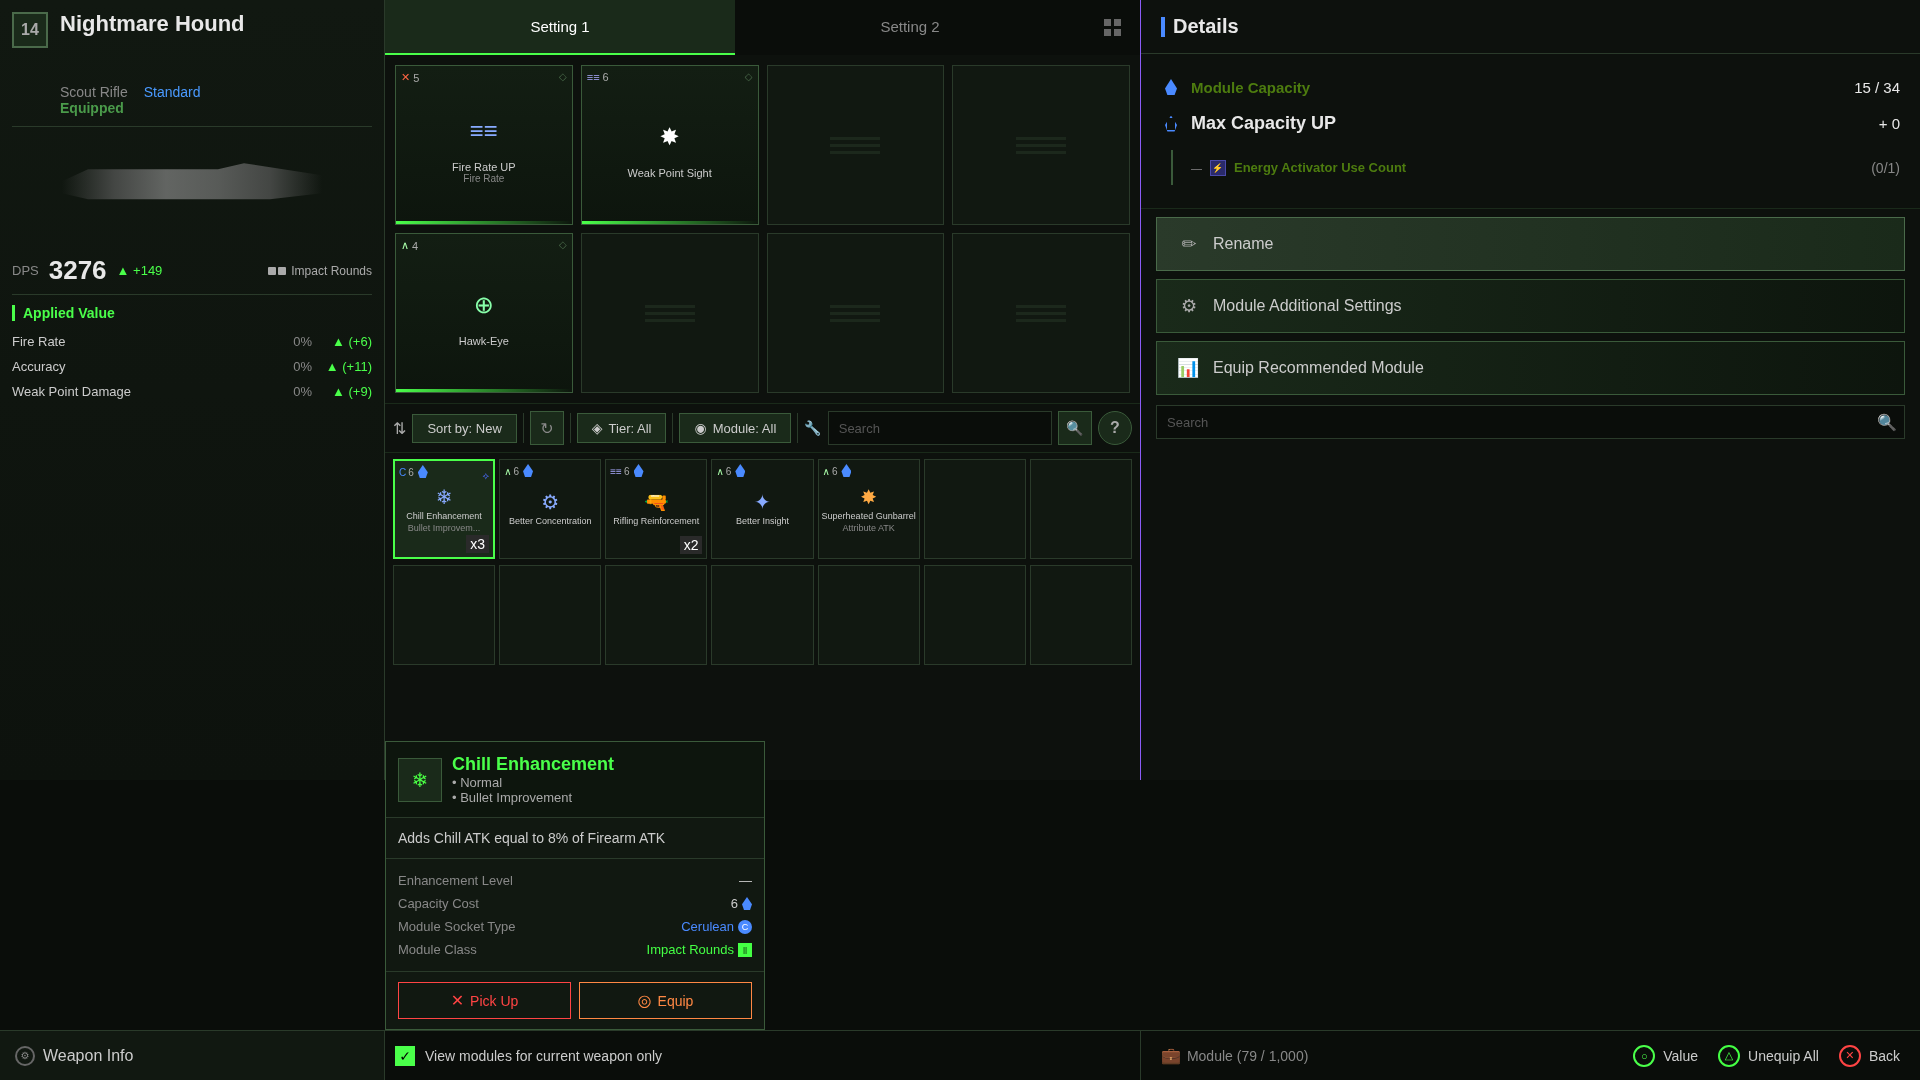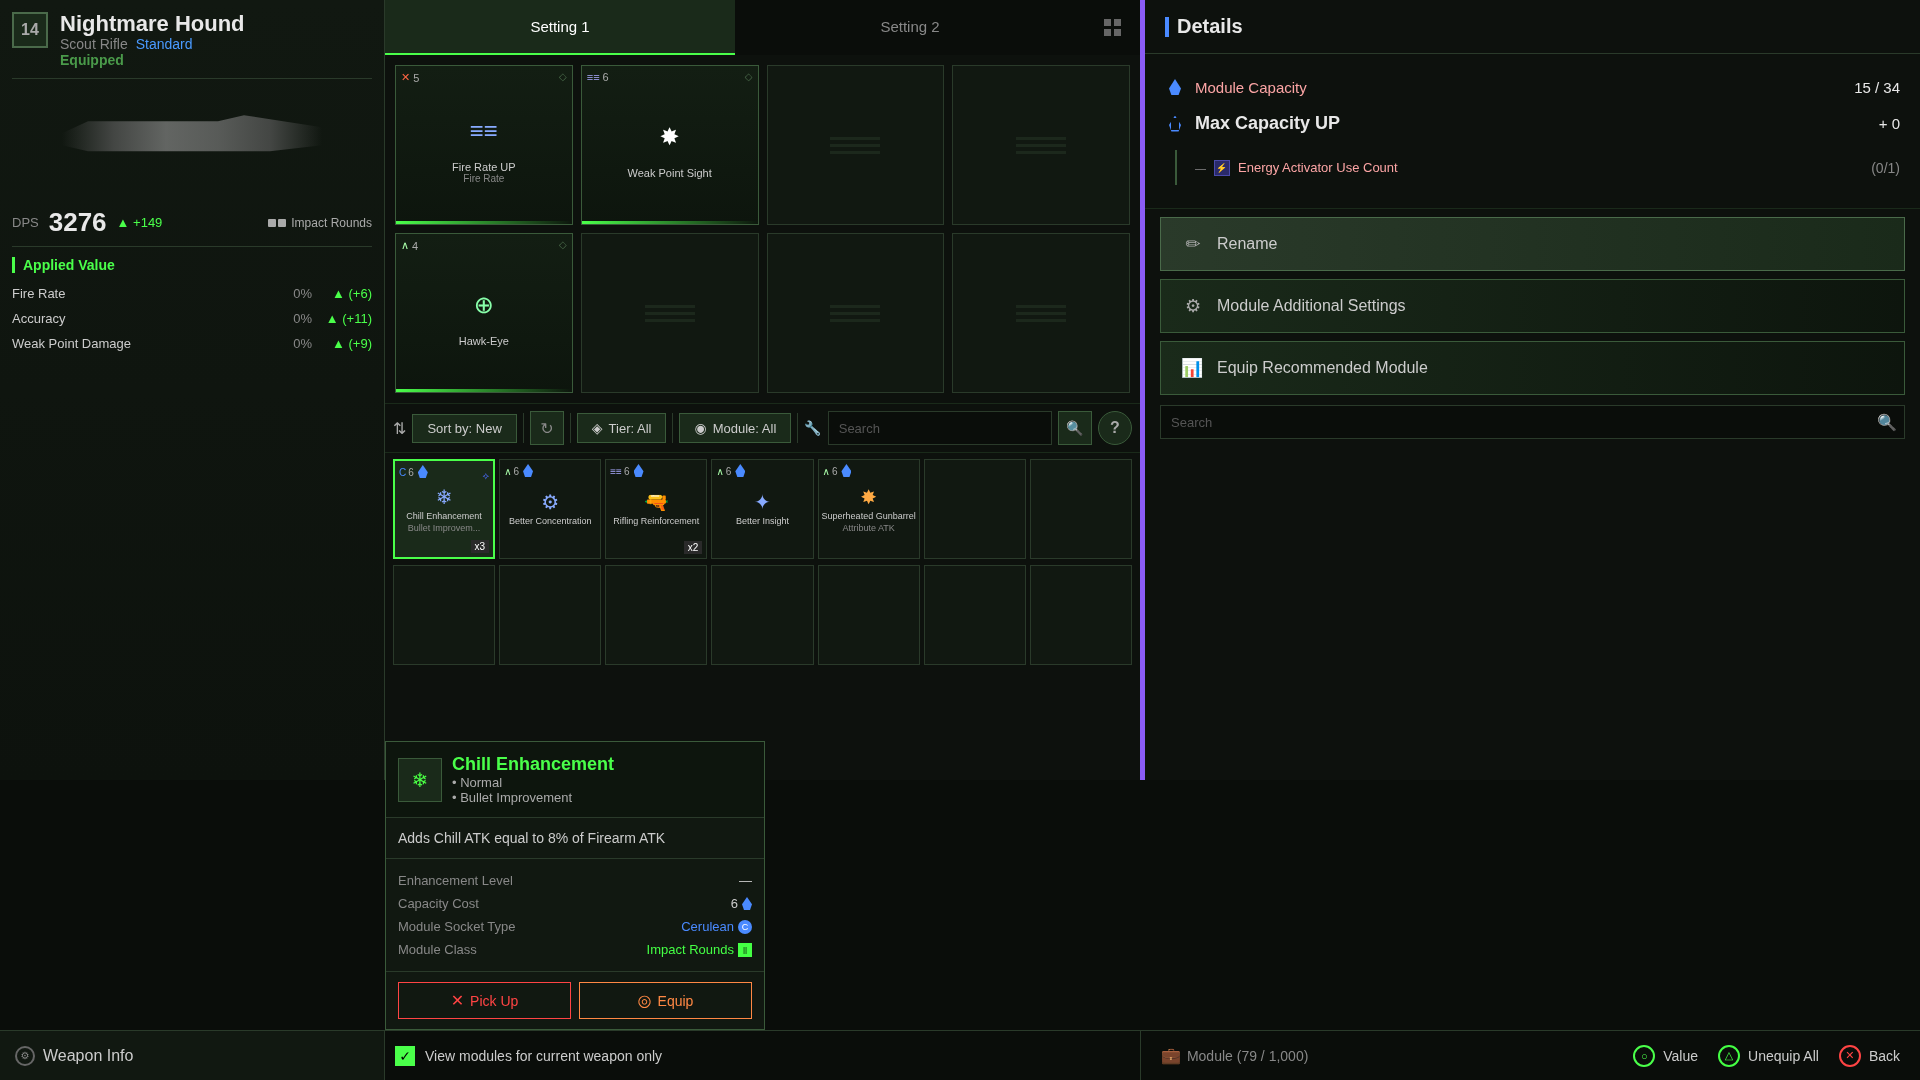--- a/index.html
+++ b/index.html
@@ -374,21 +374,21 @@
       gap: 2px;
       font-size: 10px;
       color: #aaa;
     }
 
     .inv-count {
       position: absolute;
       bottom: 4px; right: 4px;
       background: #2a2a2a;
       color: #fff;
-      font-size: 10px;
+      font-size: 14px;
       padding: 1px 4px;
     }
 
     .inv-icon {
       font-size: 20px;
       color: #88aaff;
     }
 
     .inv-name {
       font-size: 9px;
@@ -537,21 +537,21 @@
       justify-content: center;
     }
 
     
     .right-panel {
       position: absolute;
       right: 0; top: 0;
       width: 780px;
       height: 780px;
       background: #0d110d;
-      border-left: 5px solid #8b5cf6;
+      border-left: 1px solid #8b5cf6;
     }
 
     .details-title {
       padding: 15px 20px;
       font-size: 20px;
       color: #e8e8e8;
       font-weight: bold;
       border-bottom: 1px solid #2a3a2a;
       display: flex;
       align-items: center;
@@ -587,21 +587,21 @@
       background: #4a8aff;
       clip-path: polygon(50% 0%, 100% 60%, 80% 100%, 20% 100%, 0% 60%);
     }
 
     .water-drop-outline {
       width: 12px; height: 16px;
       border: 2px solid #4a8aff;
       clip-path: polygon(50% 0%, 100% 60%, 80% 100%, 20% 100%, 0% 60%);
     }
 
-    .details-stat-name { flex: 1; color: #fca5a5; }
+    .details-stat-name { flex: 1; color: #4d7c0f; font-weight: bold; }
     .details-stat-val { color: #e8e8e8; font-size: 15px; }
 
     .energy-row {
       display: flex;
       align-items: center;
       padding: 8px 0;
       font-size: 15px;
     }
 
     .energy-indent {
@@ -704,21 +704,21 @@
     }
   </style>
 </head>
 <body>
 
 <div class="left-panel">
   <div class="weapon-header">
     <div class="level-badge">14</div>
     <div>
       <div class="weapon-name">Nightmare Hound</div>
-      <div style="display:flex;gap:8px;align-items:center;">
+      <div style="display:flex;gap:16px;align-items:center;margin-top:48px;">
         <span class="weapon-type">Scout Rifle</span>
         <span class="weapon-standard">Standard</span>
       </div>
       <div class="weapon-status">Equipped</div>
     </div>
   </div>
 
   <div style="padding: 10px 0;">
     <div class="weapon-img-placeholder"></div>
   </div>

